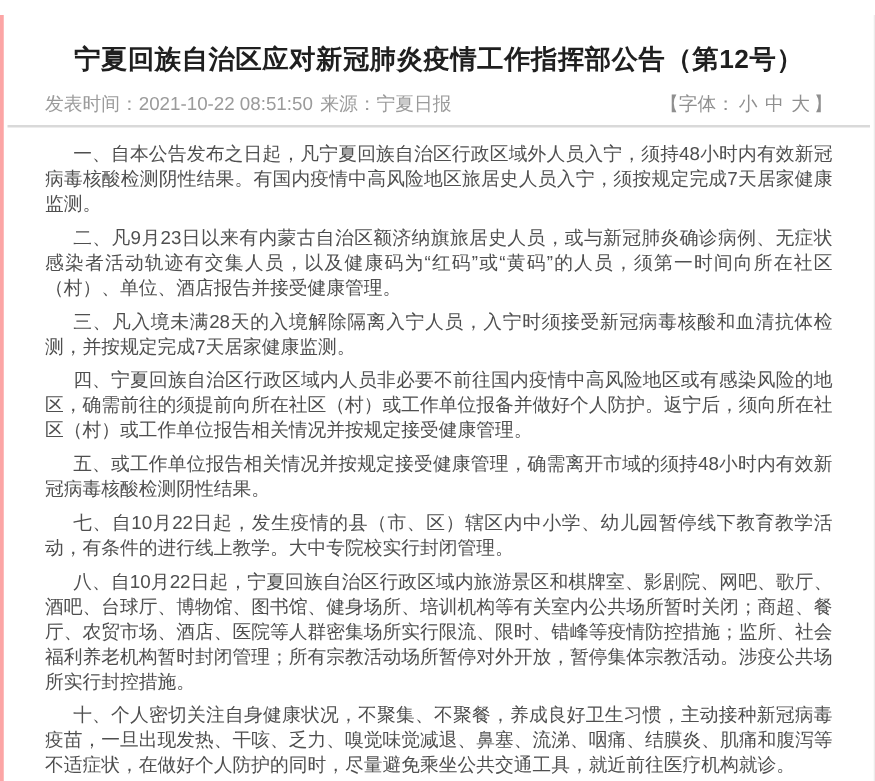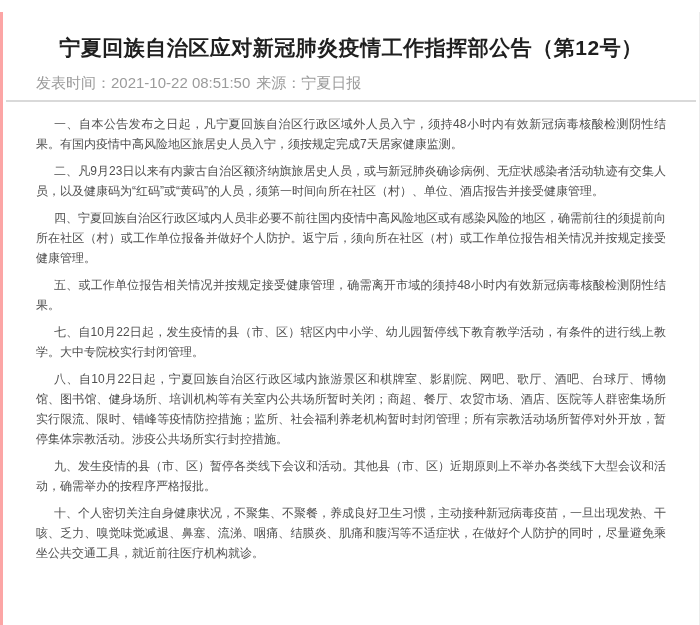--- a/index.html
+++ b/index.html
@@ -49,46 +49,49 @@
 
   .divider {
     height: 0;
     border-bottom: 2px solid #d9d9d9;
     margin: 0 3px;
   }
 
   .content { padding: 12px 33px 0; }
   .content p {
     margin: 0 0 7px;
-    font-size: 12px;
+    font-size: 15px;
     line-height: 20px;
     color: #4f4f4f;
     text-indent: 1.5em;
     text-align: justify;
   }
 </style>
 </head>
 <body>
 
 <div class="page">
 
   <h1 class="title">宁夏回族自治区应对新冠肺炎疫情工作指挥部公告（第12号）</h1>
 
   <div class="meta-row">
     <div class="meta-left">
       <span>发表时间：</span><span>2021-10-22 08:51:50</span><span class="gap">来源：</span><span>宁夏日报</span>
     </div>
+    <div class="meta-right">
+      <span>【字体：</span><a class="font-opt">小</a><a class="font-opt">中</a><a class="font-opt">大</a><span>】</span>
+    </div>
   </div>
 
   <div class="divider"></div>
 
   <div class="content">
     <p>一、自本公告发布之日起，凡宁夏回族自治区行政区域外人员入宁，须持48小时内有效新冠病毒核酸检测阴性结果。有国内疫情中高风险地区旅居史人员入宁，须按规定完成7天居家健康监测。</p>
     <p>二、凡9月23日以来有内蒙古自治区额济纳旗旅居史人员，或与新冠肺炎确诊病例、无症状感染者活动轨迹有交集人员，以及健康码为“红码”或“黄码”的人员，须第一时间向所在社区（村）、单位、酒店报告并接受健康管理。</p>
+    <p>三、凡入境未满28天的入境解除隔离入宁人员，入宁时须接受新冠病毒核酸和血清抗体检测，并按规定完成7天居家健康监测。</p>
     <p>四、宁夏回族自治区行政区域内人员非必要不前往国内疫情中高风险地区或有感染风险的地区，确需前往的须提前向所在社区（村）或工作单位报备并做好个人防护。返宁后，须向所在社区（村）或工作单位报告相关情况并按规定接受健康管理。</p>
     <p>五、或工作单位报告相关情况并按规定接受健康管理，确需离开市域的须持48小时内有效新冠病毒核酸检测阴性结果。</p>
     <p>七、自10月22日起，发生疫情的县（市、区）辖区内中小学、幼儿园暂停线下教育教学活动，有条件的进行线上教学。大中专院校实行封闭管理。</p>
     <p>八、自10月22日起，宁夏回族自治区行政区域内旅游景区和棋牌室、影剧院、网吧、歌厅、酒吧、台球厅、博物馆、图书馆、健身场所、培训机构等有关室内公共场所暂时关闭；商超、餐厅、农贸市场、酒店、医院等人群密集场所实行限流、限时、错峰等疫情防控措施；监所、社会福利养老机构暂时封闭管理；所有宗教活动场所暂停对外开放，暂停集体宗教活动。涉疫公共场所实行封控措施。</p>
-    <p>九、发生疫情的县（市、区）暂停各类线下会议和活动。其他县（市、区）近期原则上不举办各类线下大型会议和活动，确需举办的按程序严格报批。</p>
     <p>十、个人密切关注自身健康状况，不聚集、不聚餐，养成良好卫生习惯，主动接种新冠病毒疫苗，一旦出现发热、干咳、乏力、嗅觉味觉减退、鼻塞、流涕、咽痛、结膜炎、肌痛和腹泻等不适症状，在做好个人防护的同时，尽量避免乘坐公共交通工具，就近前往医疗机构就诊。</p>
   </div>
 
 </div>
 
 </body></html>

